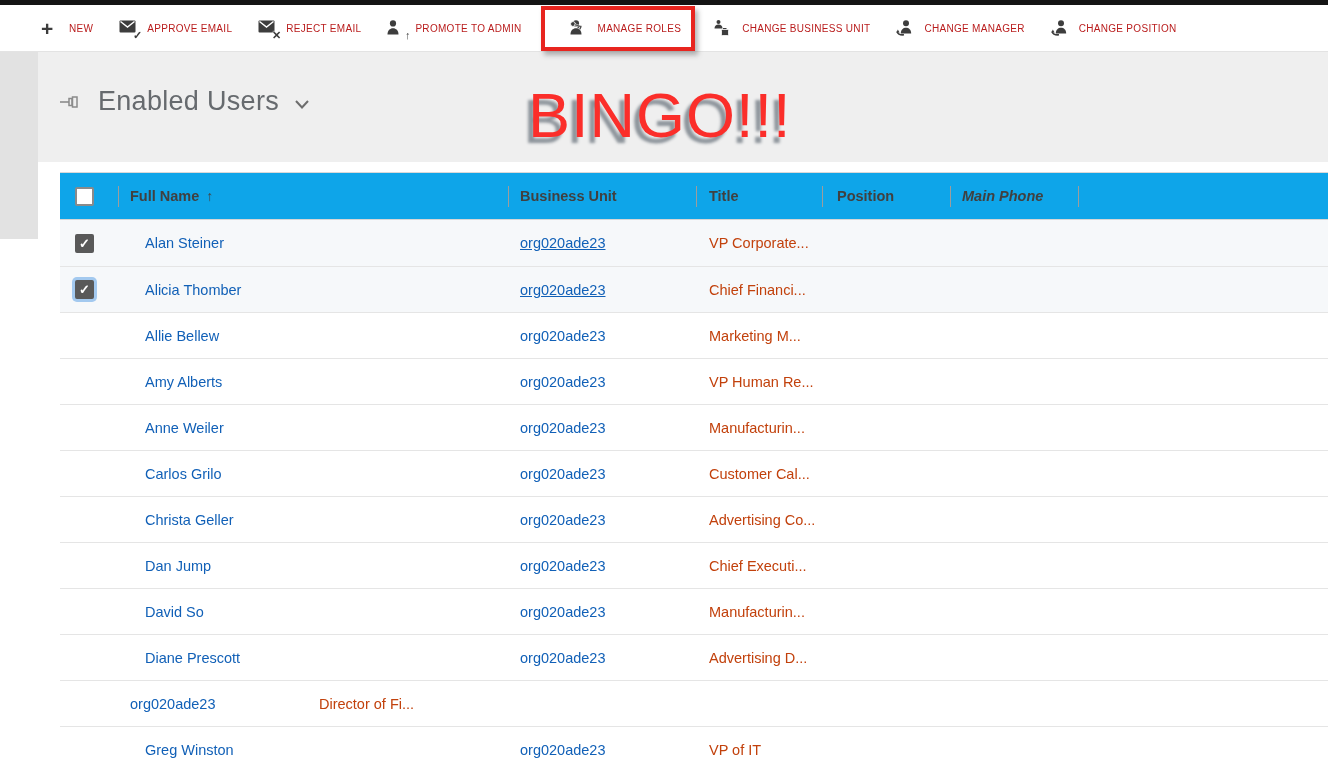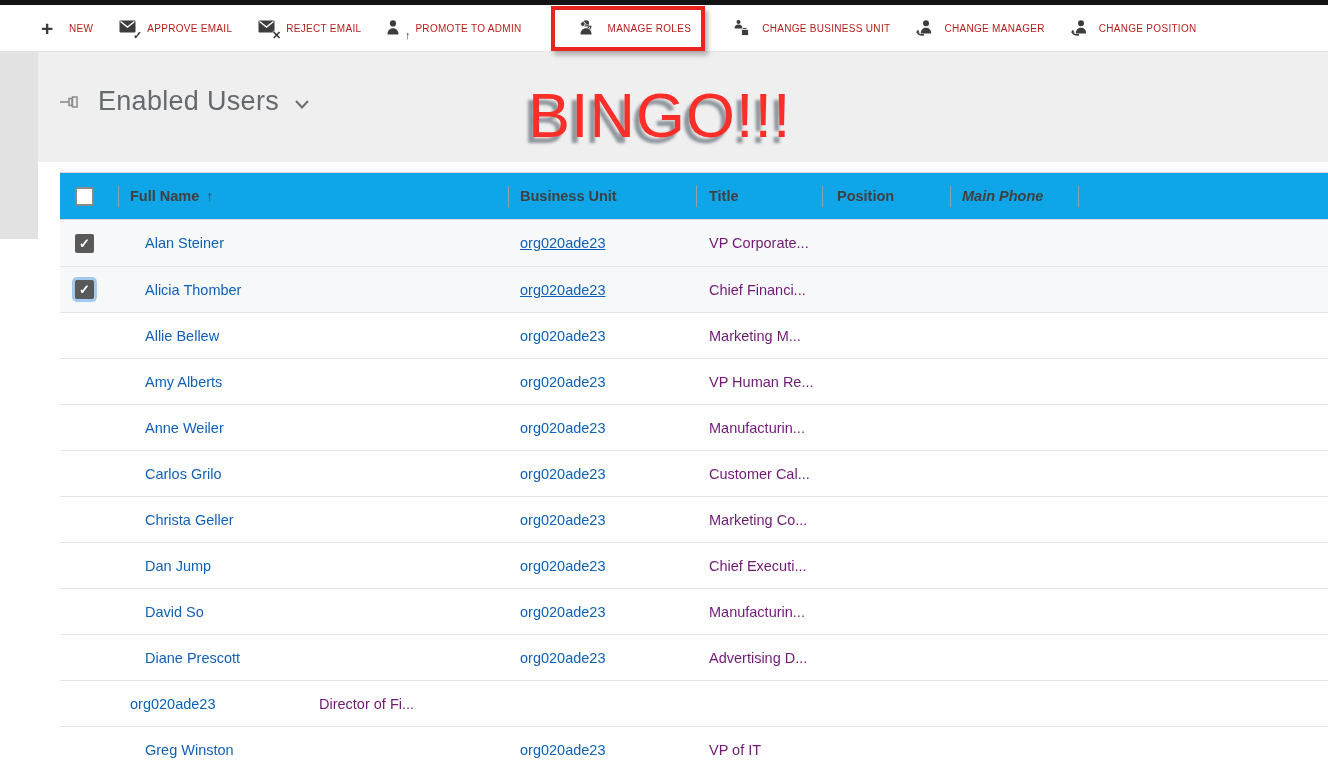--- a/index.html
+++ b/index.html
@@ -14,21 +14,21 @@
              border-bottom:1px solid #e3e3e3; display:flex; align-items:center;
              padding-left:28px; z-index:20; white-space:nowrap; }
   .tb-btn { display:flex; align-items:center; gap:8px; padding:0 13px; height:100%; cursor:pointer; }
   .tb-btn .lbl { font-size:10px; color:#b91c1c; letter-spacing:.3px; }
   .icon-wrap { position:relative; width:20px; height:19px; flex:0 0 auto; }
   .icon-wrap svg { position:absolute; left:0; top:1px; }
   .mod { position:absolute; right:-3px; bottom:-3px; font-size:11px; font-weight:bold; color:#3d3d3d;
          text-shadow:0 0 2px #fff, 0 0 2px #fff, 0 0 2px #fff; line-height:1; }
   .plus-glyph { font-size:21px; font-weight:bold; color:#3d3d3d; line-height:19px; display:block; }
 
-  .highlight-box { display:flex; align-items:center; border:4px solid #e8251f; height:45px; margin:0 16px;
+  .highlight-box { display:flex; align-items:center; border:4px solid #e8251f; height:45px; margin:0 6px;
                    box-shadow:3px 4px 5px rgba(90,90,90,.45); background:#fff; position:relative; top:0;padding-left:15px; }
   .highlight-box .tb-btn { padding:0 10px; }
 
   
   .band { position:absolute; left:0; top:52px; width:1328px; height:110px; background:#efefef; }
   .left-rail { position:absolute; left:0; top:52px; width:38px; height:187px; background:#e2e2e2; z-index:5; }
 
   .view-title { position:absolute; left:60px; top:86px; display:flex; align-items:center; gap:16px; z-index:6; }
   .view-title .t { font-size:27px; color:#666a6e; font-weight:300; letter-spacing:.3px; }
   .pin { width:22px; height:16px; }
@@ -62,21 +62,21 @@
   .cb { width:19px; height:19px; border:2px solid #8a8a8a; border-radius:2px; background:#fff;
         display:flex; align-items:center; justify-content:center; cursor:pointer; }
   .row .cb { visibility:hidden; }
   .row.checked .cb { visibility:visible; background:#595959; border-color:#595959; }
   .cb .mark { display:none; color:#fff; font-size:13px; font-weight:bold; line-height:1; }
   .row.checked .cb .mark { display:block; }
   .row.cbfocus .cb { box-shadow:0 0 0 3px #a3c9ef; }
 
   .lnk { font-size:14.5px; color:#1160b7; text-decoration:none; cursor:pointer; white-space:nowrap; }
   .row.selected .bu-lnk { text-decoration:underline; }
-  .cell-txt { font-size:14.5px; color:#701a75; white-space:nowrap; }
+  .cell-txt { font-size:14.5px; color:#c2410c; white-space:nowrap; }
 </style>
 </head>
 <body>
 
 <div class="black-strip"></div>
 
 <div class="toolbar">
 
   <div class="tb-btn">
     <span class="icon-wrap">
@@ -331,21 +331,21 @@
     <div class="c-sel">
       <span class="cb"></span>
     </div>
     <div class="c-name">
           <a class="lnk name-lnk">Christa Geller</a>
         </div>
     <div class="c-bu">
           <a class="lnk bu-lnk">org020ade23</a>
         </div>
     <div class="c-title">
-          <span class="cell-txt">Marketing Co...</span>
+          <span class="cell-txt">Advertising Co...</span>
         </div>
     <div class="c-pos"></div>
     <div class="c-phone"></div>
     <div class="c-fill"></div>
   </div>
       <div class="row">
     <div class="c-sel">
       <span class="cb"></span>
     </div>
     <div class="c-name">

